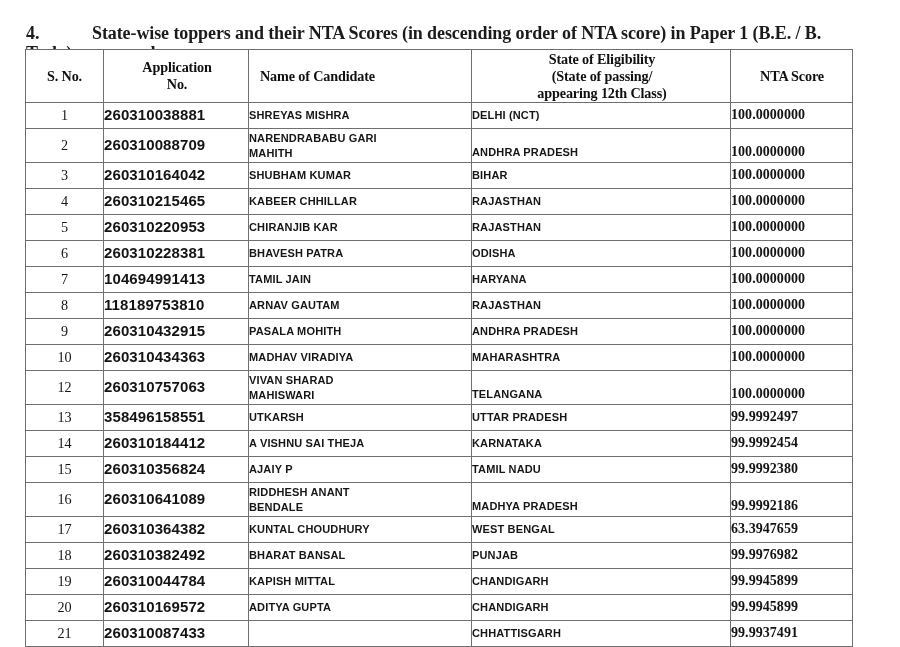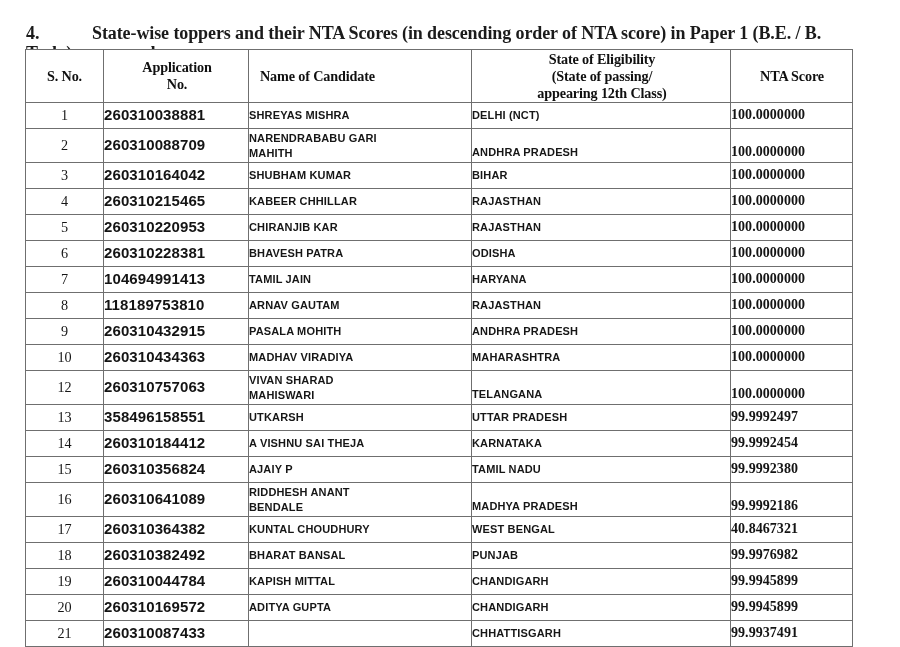--- a/index.html
+++ b/index.html
@@ -338,21 +338,21 @@
             <td class="state">MADHYA PRADESH</td>
             <td class="score">99.9992186</td>
           </tr>
           <tr>
             <td class="sno">17</td>
             <td class="app">260310364382</td>
             <td class="name">
               <span class="nm-line">KUNTAL CHOUDHURY</span>
             </td>
             <td class="state">WEST BENGAL</td>
-            <td class="score">40.8467321</td>
+            <td class="score">63.3947659</td>
           </tr>
           <tr>
             <td class="sno">18</td>
             <td class="app">260310382492</td>
             <td class="name">
               <span class="nm-line">BHARAT BANSAL</span>
             </td>
             <td class="state">PUNJAB</td>
             <td class="score">99.9976982</td>
           </tr>

